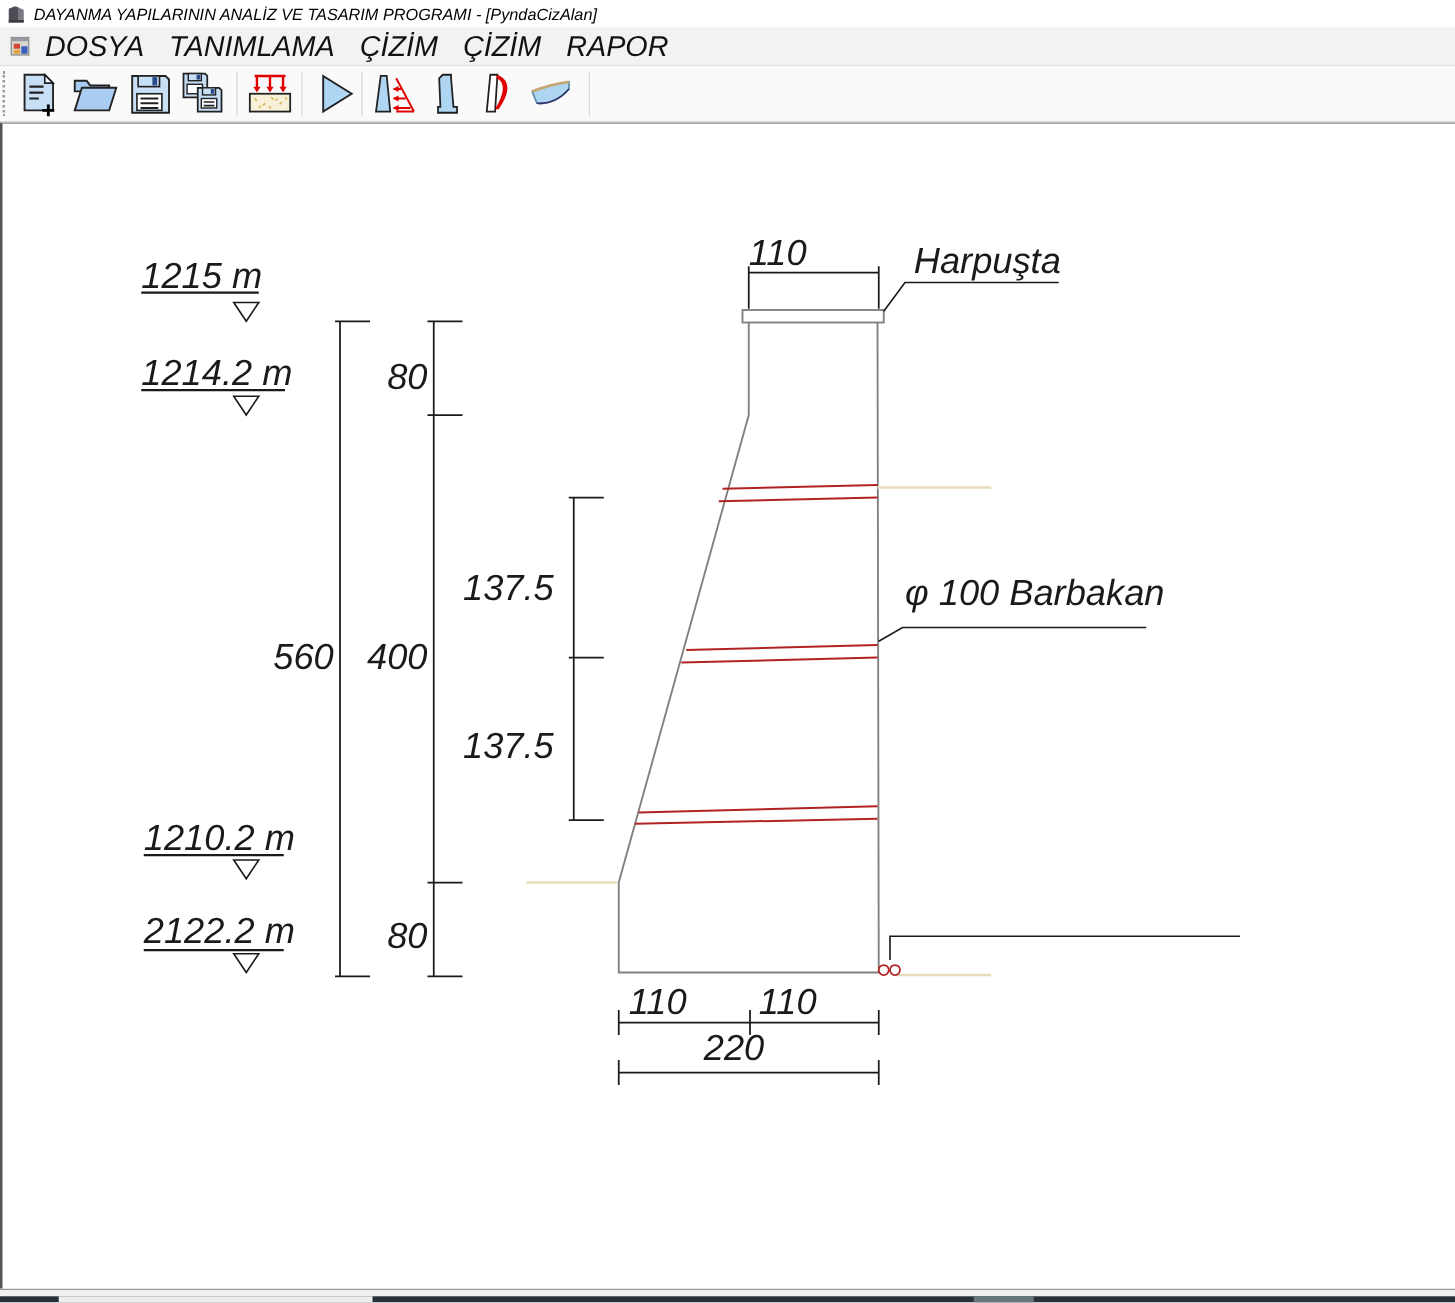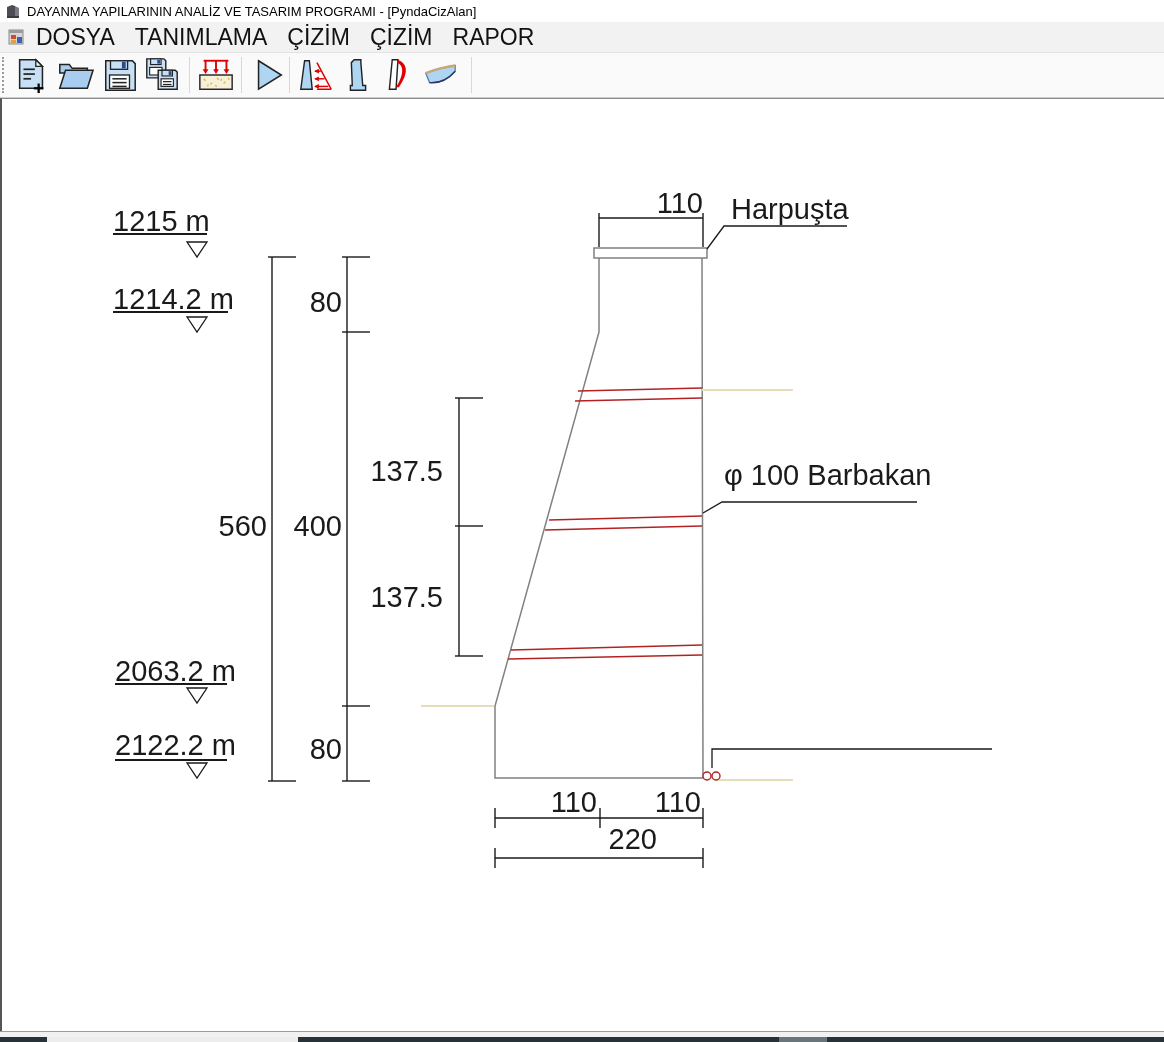--- a/index.html
+++ b/index.html
@@ -1,18 +1,18 @@
 <!DOCTYPE html>
 <html><head>
 <meta charset="utf-8">
 <style>
   * { margin:0; padding:0; box-sizing:border-box; }
   html,body { width:1164px; height:1042px; overflow:hidden; background:#fff;
               font-family:"Liberation Sans", sans-serif; }
-  #app { position:relative; width:1131px; height:1042px; background:#fff; }
+  #app { position:relative; width:1131px; height:1042px; background:#fff;font-style:italic; }
 
   
   .titlebar { position:absolute; left:0; top:0; width:1164px; height:22px;
               background:#ffffff; display:flex; align-items:center; }
   .titlebar .appicon { width:14px; height:15px; margin:0 7px 0 6px; }
   .titlebar .title { font-size:13px; color:#000; white-space:nowrap; }
 
   
   .menubar { position:absolute; left:0; top:22px; width:1164px; height:31px;
              background:#f2f2f2; display:flex; align-items:center; padding-left:8px;
@@ -32,21 +32,21 @@
   
   .canvas { position:absolute; left:0; top:98px; width:1164px; height:933px;
             background:#ffffff; border-top:1px solid #8a8a8a; border-left:2px solid #555; }
 
   .dwg-svg { position:absolute; left:0; top:0; width:1164px; height:1042px;
              pointer-events:none; z-index:1; }
 
   .dtext { position:absolute; z-index:2; font-size:29px; color:#1a1a1a;
            line-height:26px; white-space:nowrap; }
   .r { text-align:right; }
-  .c { text-align:right; }
+  .c { text-align:left; }
 
   
   .hscroll-track { position:absolute; left:0; top:1031px; width:1164px; height:6px;
                    background:#f1f1f1; border-top:1px solid #9a9a9a; }
   .hscroll-dark { position:absolute; left:0; top:1037px; width:1164px; height:5px;
                   background:#263238; }
   .hthumb-light { position:absolute; left:47px; top:0; width:251px; height:5px; background:#ededed; }
   .hthumb-gray  { position:absolute; left:779px; top:0; width:48px; height:5px; background:#68757b; }
 </style>
 </head>
@@ -278,21 +278,21 @@
     <g stroke="#1a1a1a" stroke-width="1.3" fill="#ffffff">
       <polygon points="187,242 207,242 197,257"></polygon>
       <polygon points="187,317 207,317 197,332"></polygon>
       <polygon points="187,688 207,688 197,703"></polygon>
       <polygon points="187,763 207,763 197,778"></polygon>
     </g>
   </svg>
 
   <div class="dtext" style="left:113px; top:208px;">1215 m</div>
   <div class="dtext" style="left:113px; top:286px;">1214.2 m</div>
-  <div class="dtext" style="left:115px; top:658px;">2063.2 m</div>
+  <div class="dtext" style="left:115px; top:658px;">1210.2 m</div>
   <div class="dtext" style="left:115px; top:732px;">2122.2 m</div>
 
   <div class="dtext c" style="left:599px; top:190px; width:104px;">110</div>
   <div class="dtext r" style="left:280px; top:289px; width:62px;">80</div>
   <div class="dtext r" style="left:205px; top:513px; width:62px;">560</div>
   <div class="dtext r" style="left:280px; top:513px; width:62px;">400</div>
   <div class="dtext r" style="left:350px; top:458px; width:93px;">137.5</div>
   <div class="dtext r" style="left:350px; top:584px; width:93px;">137.5</div>
   <div class="dtext r" style="left:280px; top:736px; width:62px;">80</div>
   <div class="dtext c" style="left:503px; top:789px; width:94px;">110</div>

